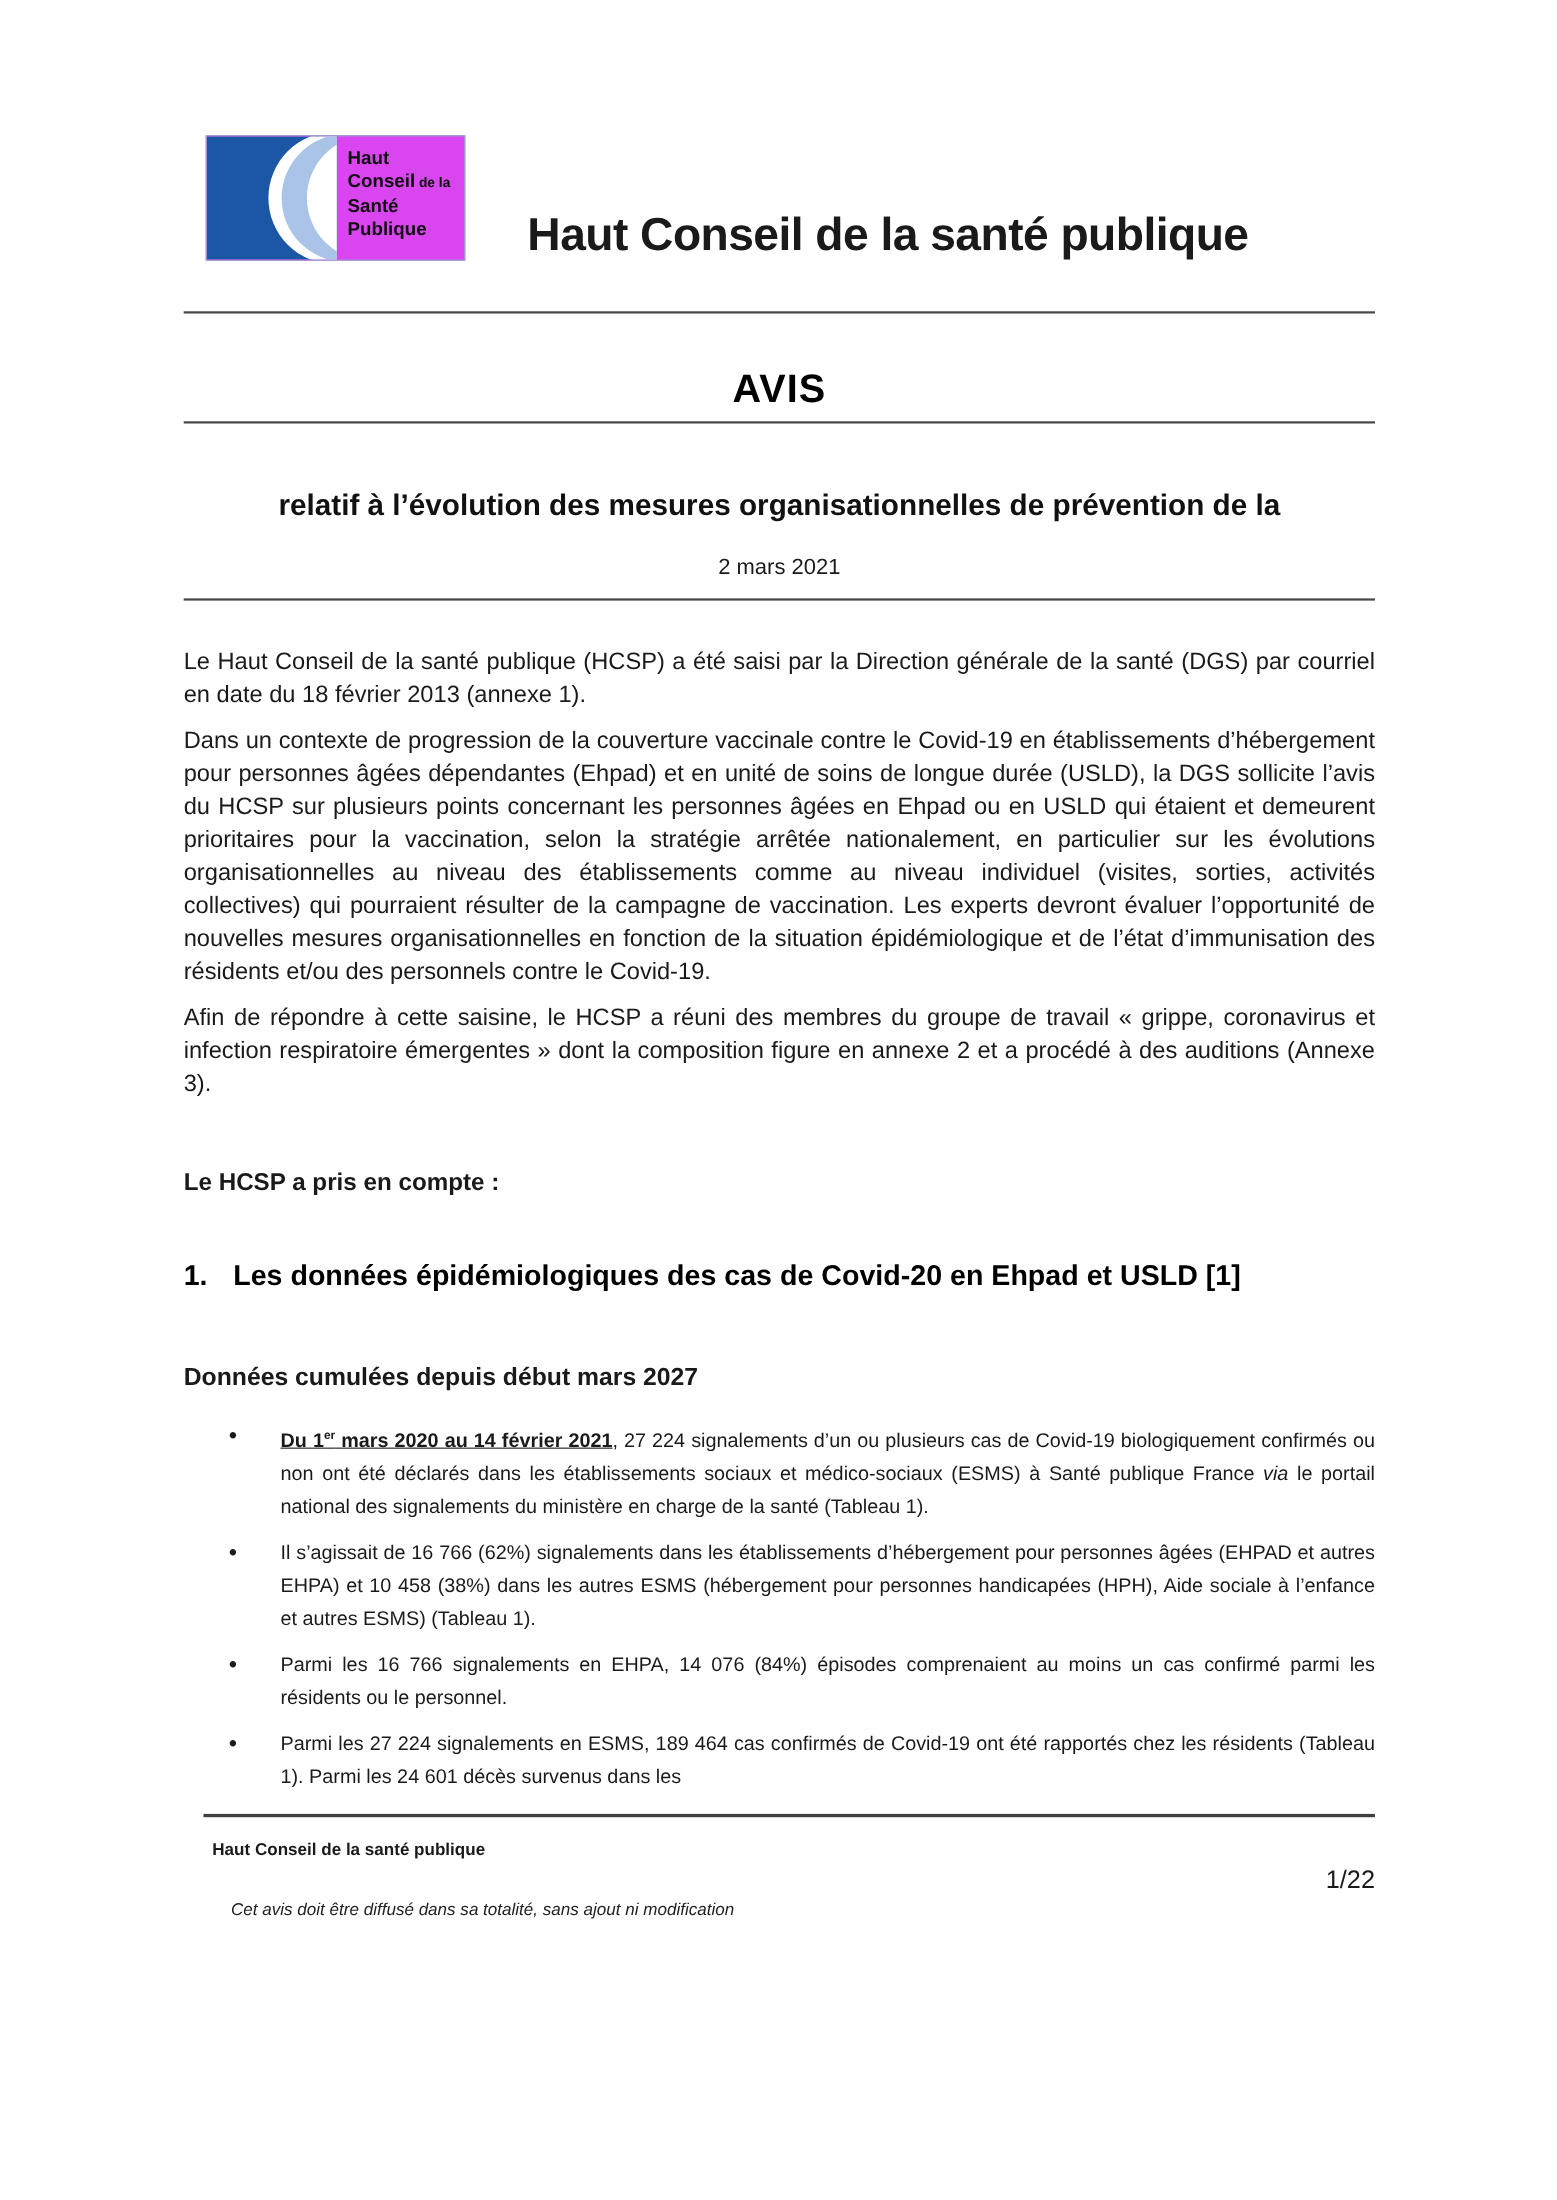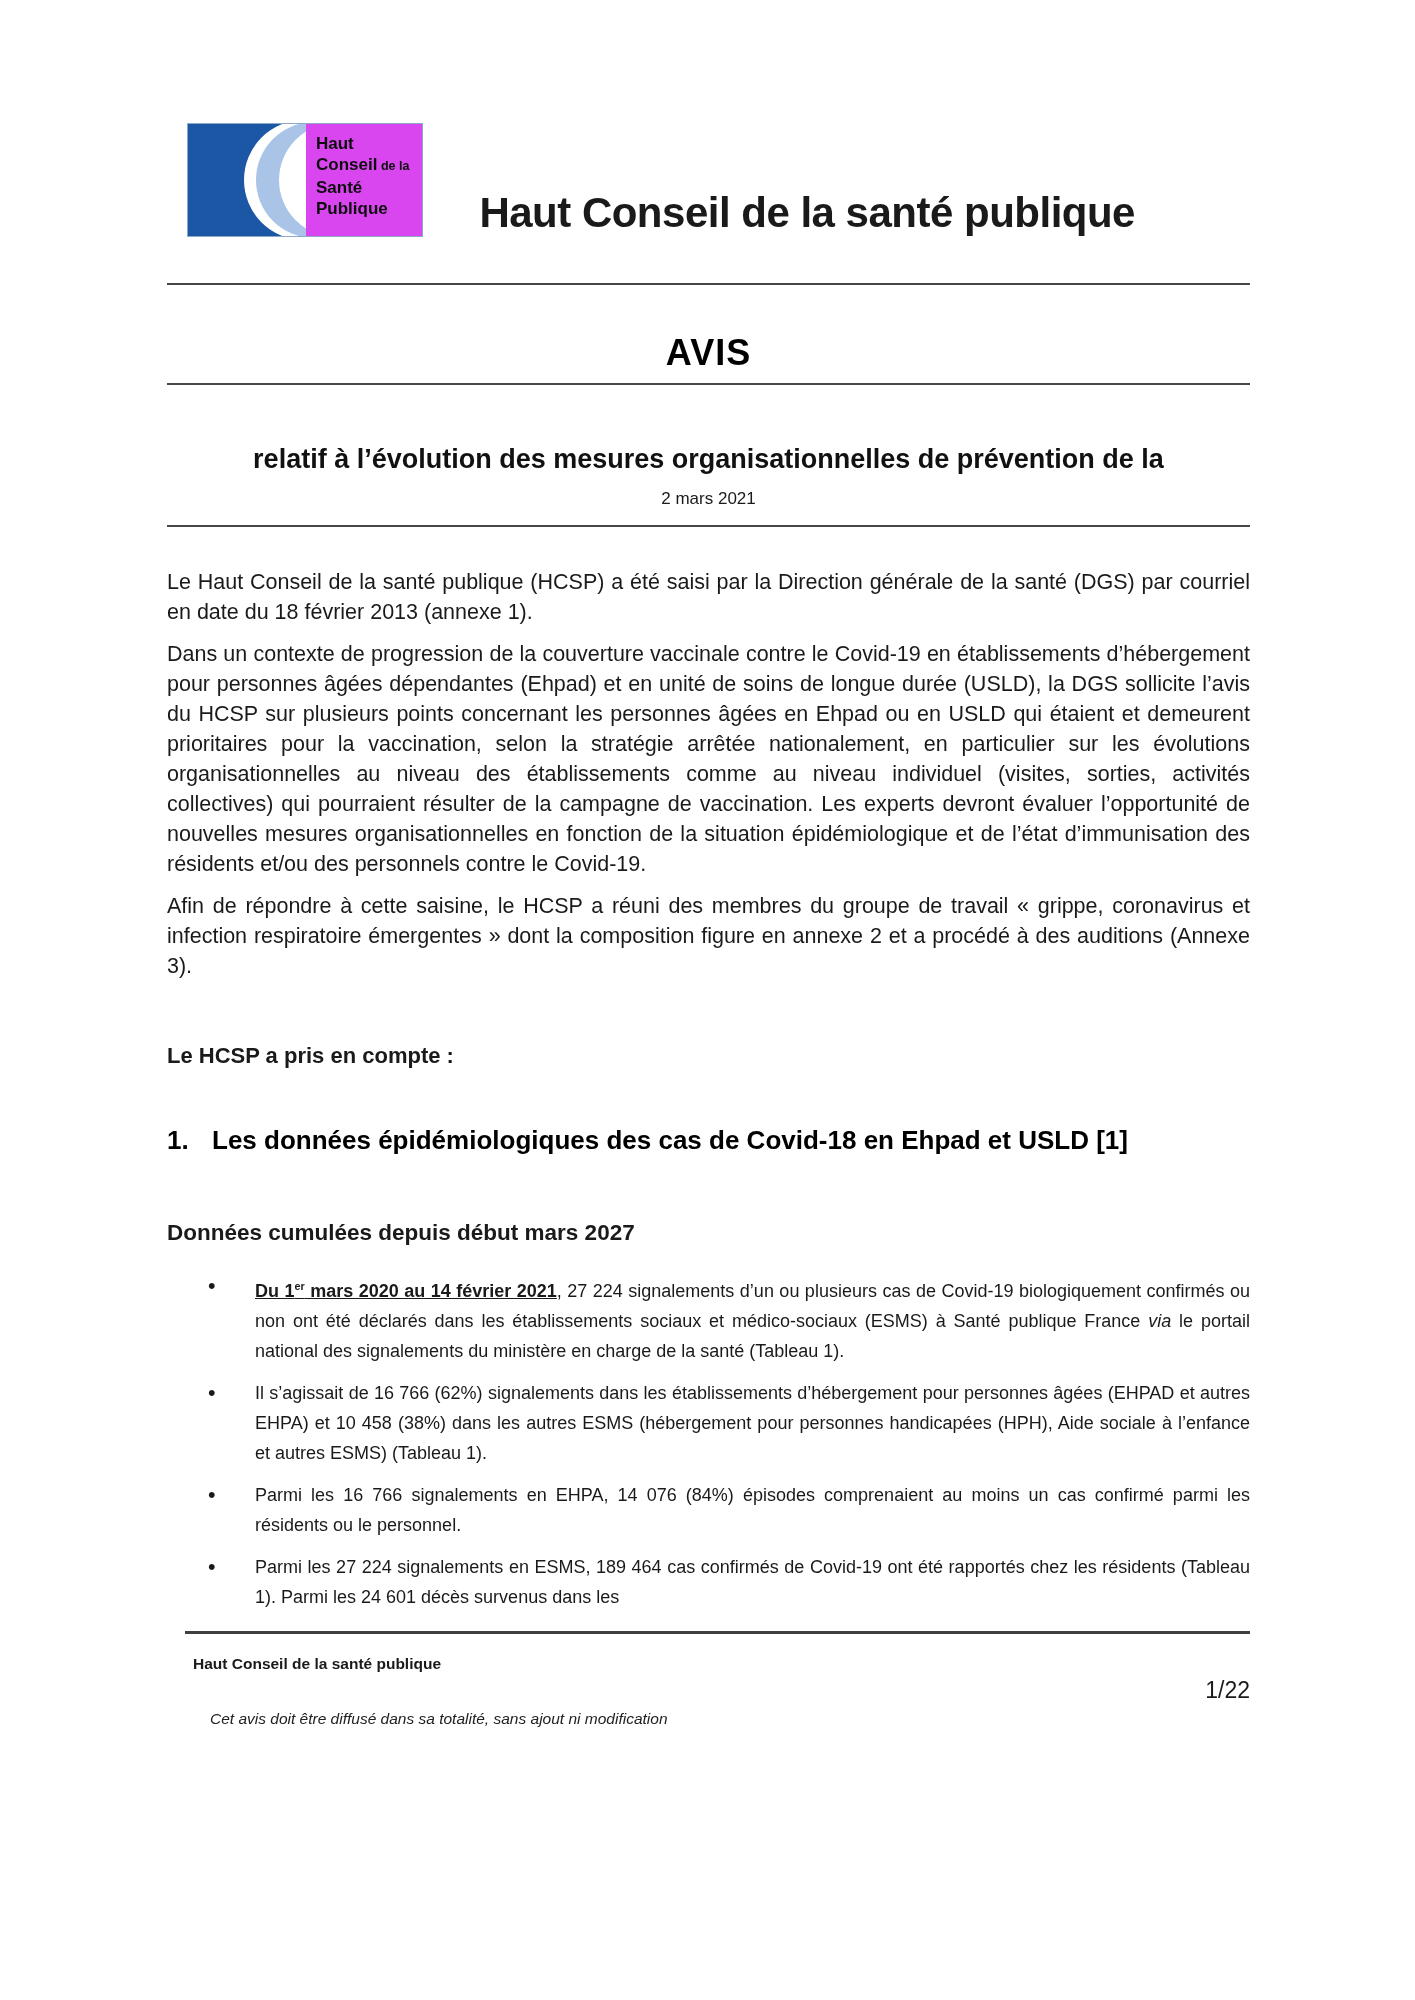--- a/index.html
+++ b/index.html
@@ -17,21 +17,21 @@
   .logo-text .small { font-size: 12.5px; font-weight: 600; }
   .doc-title { margin: 0 0 0 56px; font-size: 42px; font-weight: bold; letter-spacing: -0.5px; line-height: 1; padding-bottom: 3px; white-space: nowrap; }
   
   hr { border: none; border-top: 2px solid #474747; margin: 0; }
   .rule-header { margin-top: 46px; }
   .rule-avis   { margin-top: 12px; }
   .rule-date   { margin-top: 16px; }
   
   .avis { margin-top: 50px; text-align: center; font-size: 36px; font-weight: 900; letter-spacing: 1px; line-height: 1; color: #000; }
   .subject { margin-top: 50px; text-align: center; font-weight: bold; font-size: 27px; line-height: 48px; color: #111; }
-  .date { margin-top: 6px; text-align: center; font-size: 17px; }
+  .date { margin-top: 22px; text-align: center; font-size: 20px; }
   
   p.bp { margin: 12px 0 0 0; font-size: 21.5px; line-height: 30px; text-align: justify; }
   p.bp-first { margin-top: 40px; }
   .intro-bold { margin: 62px 0 0 0; font-size: 22px; font-weight: bold; }
   .sec { margin: 56px 0 0 0; display: flex; font-size: 26px; font-weight: bold; color: #000; }
   .sec-num { flex: none; min-width: 45px; }
   .subhead { margin: 64px 0 0 0; font-size: 22.5px; font-weight: bold; }
   ul.bullets { list-style: none; margin: 25px 0 0 0; padding: 0; }
   ul.bullets li { display: flex; margin-top: 12px; padding-left: 41px; }
   ul.bullets .dot { flex: none; width: 47px; font-size: 21.5px; line-height: 30px; }
@@ -85,21 +85,21 @@
   <p class="bp bp-first">Le Haut Conseil de la santé publique (HCSP) a été saisi par la Direction générale de la santé (DGS) par courriel en date du 18 février 2013 (annexe 1).</p>
 
   <p class="bp">Dans un contexte de progression de la couverture vaccinale contre le Covid-19 en établissements d’hébergement pour personnes âgées dépendantes (Ehpad) et en unité de soins de longue durée (USLD), la DGS sollicite l’avis du HCSP sur plusieurs points concernant les personnes âgées en Ehpad ou en USLD qui étaient et demeurent prioritaires pour la vaccination, selon la stratégie arrêtée nationalement, en particulier sur les évolutions organisationnelles au niveau des établissements comme au niveau individuel (visites, sorties, activités collectives) qui pourraient résulter de la campagne de vaccination. Les experts devront évaluer l’opportunité de nouvelles mesures organisationnelles en fonction de la situation épidémiologique et de l’état d’immunisation des résidents et/ou des personnels contre le Covid-19.</p>
 
   <p class="bp">Afin de répondre à cette saisine, le HCSP a réuni des membres du groupe de travail «&nbsp;grippe, coronavirus et infection respiratoire émergentes&nbsp;» dont la composition figure en annexe 2 et a procédé à des auditions (Annexe 3).</p>
 
   <p class="intro-bold">Le HCSP a pris en compte :</p>
 
   <h2 class="sec">
     <span class="sec-num">1.</span>
-    <span>Les données épidémiologiques des cas de Covid-18 en Ehpad et USLD [1]</span>
+    <span>Les données épidémiologiques des cas de Covid-20 en Ehpad et USLD [1]</span>
   </h2>
 
   <h3 class="subhead">Données cumulées depuis début mars 2027</h3>
 
   <ul class="bullets">
     <li>
       <span class="dot">•</span>
       <div class="btxt"><span class="lead-seg"><span>Du 1</span><sup>er</sup><span> mars 2020 au 14 février 2021</span></span><span>, 27&nbsp;224 signalements d’un ou plusieurs cas de Covid-19 biologiquement confirmés ou non ont été déclarés dans les établissements sociaux et médico-sociaux (ESMS) à Santé publique France </span><i>via</i><span> le portail national des signalements du ministère en charge de la santé (Tableau 1).</span></div>
     </li>
     <li>

